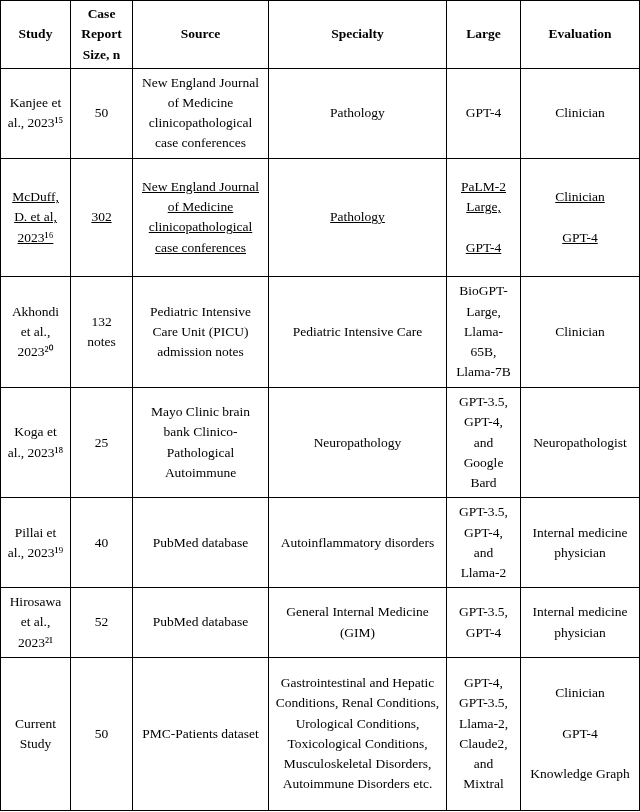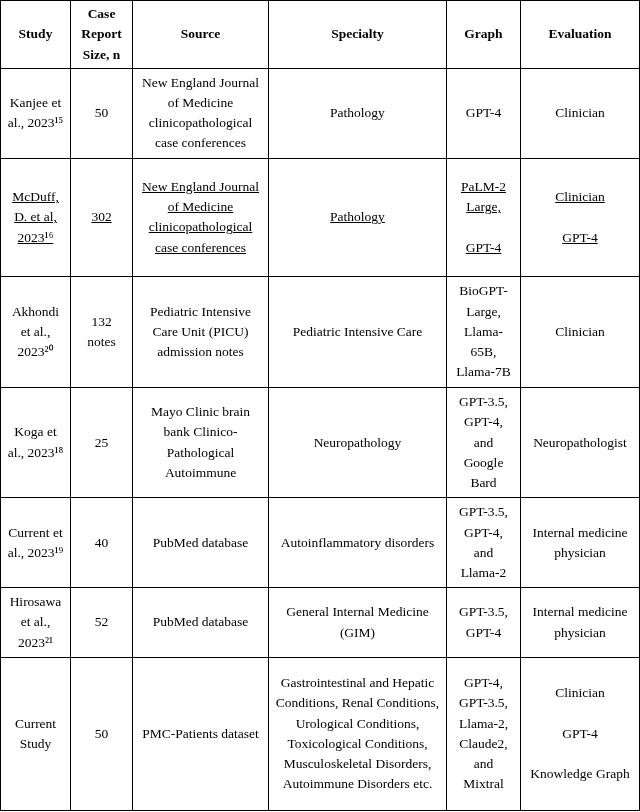--- a/index.html
+++ b/index.html
@@ -58,21 +58,21 @@
       <col class="c-spec">
       <col class="c-llms">
       <col class="c-eval">
     </colgroup>
     <thead>
       <tr style="height:62px;">
         <th>Study</th>
         <th>Case Report Size, n</th>
         <th>Source</th>
         <th>Specialty</th>
-        <th>Graph</th>
+        <th>Large</th>
         <th>Evaluation</th>
       </tr>
     </thead>
     <tbody>
       <tr style="height:88px;">
         <td>Kanjee et al., 2023¹⁵</td>
         <td>50</td>
         <td>New England Journal of Medicine clinicopathological case conferences</td>
         <td>Pathology</td>
         <td>GPT-4</td>
@@ -102,21 +102,21 @@
       </tr>
       <tr style="height:86px;">
         <td>Koga et al., 2023¹⁸</td>
         <td>25</td>
         <td>Mayo Clinic brain bank Clinico-Pathological Autoimmune</td>
         <td>Neuropathology</td>
         <td>GPT-3.5, GPT-4, and Google Bard</td>
         <td>Neuropathologist</td>
       </tr>
       <tr style="height:52px;">
-        <td>Current et al., 2023¹⁹</td>
+        <td>Pillai et al., 2023¹⁹</td>
         <td>40</td>
         <td>PubMed database</td>
         <td>Autoinflammatory disorders</td>
         <td>GPT-3.5, GPT-4, and Llama-2</td>
         <td>Internal medicine physician</td>
       </tr>
       <tr style="height:64px;">
         <td>Hirosawa et al., 2023²¹</td>
         <td>52</td>
         <td>PubMed database</td>

